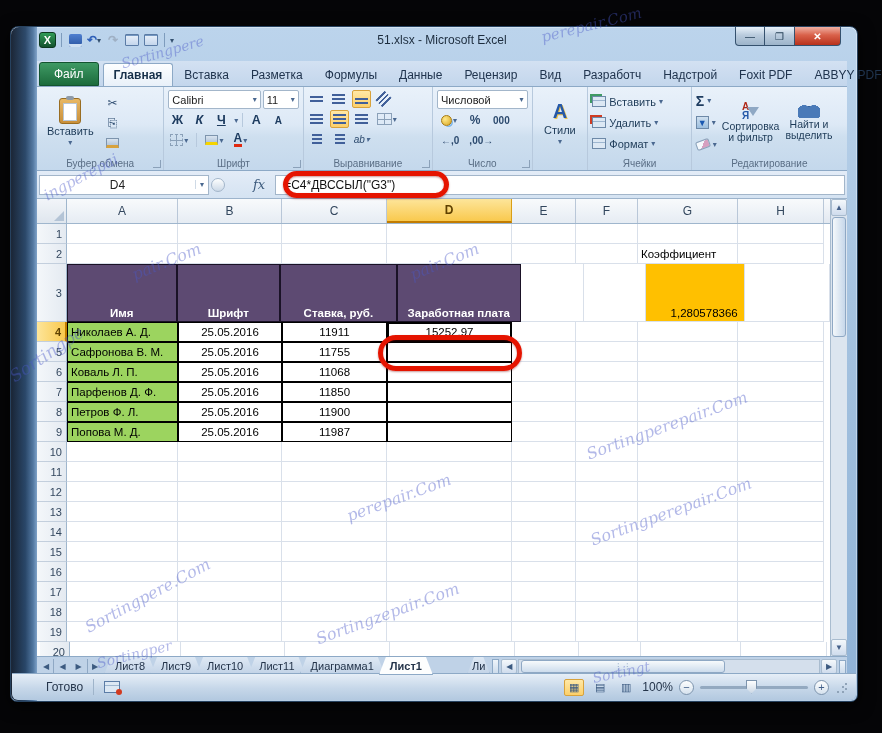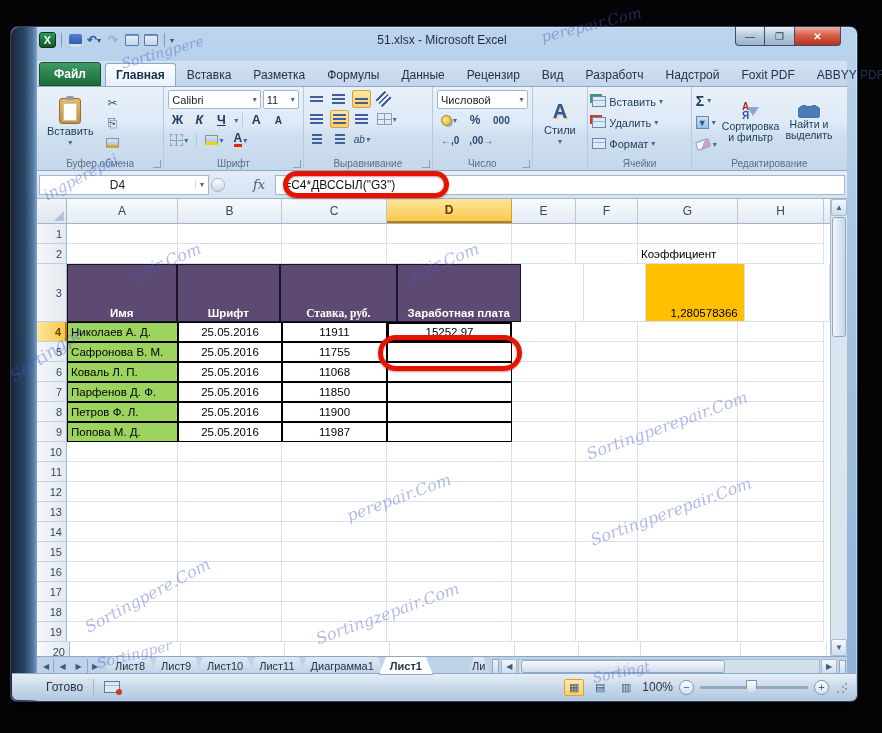--- a/index.html
+++ b/index.html
@@ -36,21 +36,21 @@
   .wbtn.close { width:46px; border-left:none; border-radius:0 0 4px 0;
           background:linear-gradient(180deg,#f0b0a2,#d9614a 45%,#b8311c); color:#fff; font-weight:bold; }
   
   .tabrow { position:absolute; left:26px; right:10px; top:34px; height:26px;
             background:linear-gradient(180deg,#d3e1f2,#c3d6ec); border-bottom:1px solid #8da9c6;
             display:flex; align-items:flex-end; }
   .rtab { padding:4px 10px 4px; font-size:12px; color:#1f3molto essere4e; color:#203а50; }
   .rtab { color:#20344e; border:1px solid transparent; border-bottom:none; white-space:nowrap; }
   .rtab.active { background:linear-gradient(180deg,#fdfeff,#e8f0f9); border-color:#8da9c6;
             border-radius:3px 3px 0 0; font-weight:bold; color:#17304a; }
-  .rtab.file { background:linear-gradient(180deg,#3f9a64,#1c6b3c); color:#fff; font-weight:bold;
+  .rtab.file { background:linear-gradient(180deg,#3f9a64,#1c6b3c); color:#fff; font-weight:normal;
             border-radius:3px 3px 0 0; border:1px solid #135330; margin:0 4px 0 2px; padding:4px 14px; }
   
   .ribbon { position:absolute; left:26px; right:10px; top:60px; height:84px;
             background:linear-gradient(180deg,#e9f1fa 0%,#dde9f6 45%,#cedfef 60%,#c4d8ec 100%);
             border-bottom:1px solid #8da9c6; display:flex; }
   .grp { position:relative; height:100%; border-right:1px solid #b7c9dd; padding:3px 4px 15px;
          display:flex; gap:4px; }
   .grp-label { position:absolute; left:0; right:0; bottom:1px; text-align:center; font-size:10px; color:#5a6e85; }
   .dlg { position:absolute; right:2px; bottom:2px; width:8px; height:8px;
          border-left:1px solid #7d94ad; border-top:1px solid #7d94ad; transform:rotate(180deg); opacity:.8; }
@@ -472,21 +472,21 @@
           <div class="gc" style="width: 125px;"></div>
           <div class="gc" style="width: 64px;"></div>
           <div class="gc" style="width: 62px;"></div>
           <div class="gc c-plain" style="width: 100px;">Коэффициент</div>
           <div class="gc" style="width: 86px;"></div>
         </div>
         <div class="grow" style="height: 58px;">
           <div class="rh">3</div>
           <div class="gc c-th" style="width: 111px;">Имя</div>
           <div class="gc c-th" style="width: 104px;">Шрифт</div>
-          <div class="gc c-th" style="width: 118px; font-family: Liberation Serif, serif;">Ставка, руб.</div>
+          <div class="gc c-th" style="width: 118px;">Ставка, руб.</div>
           <div class="gc c-th" style="width: 125px;">Заработная плата</div>
           <div class="gc" style="width: 64px;"></div>
           <div class="gc" style="width: 62px;"></div>
           <div class="gc c-coef" style="width: 100px;">1,280578366</div>
           <div class="gc" style="width: 86px;"></div>
         </div>
         <div class="grow" style="height: 20px;">
           <div class="rh sel">4</div>
           <div class="gc c-name" style="width: 111px;">Николаев А. Д.</div>
           <div class="gc c-date" style="width: 104px;">25.05.2016</div>

